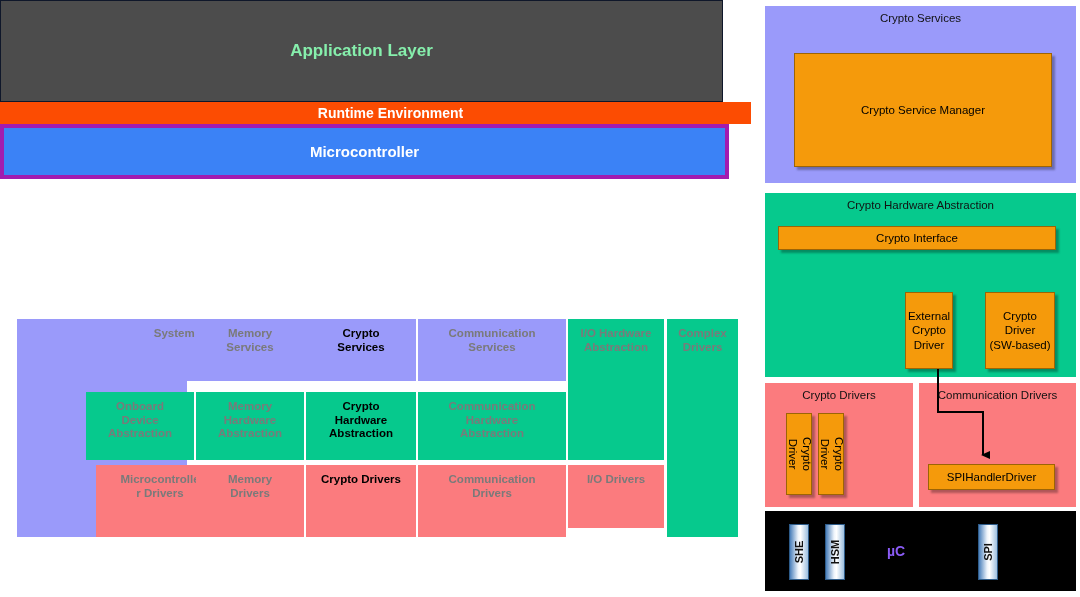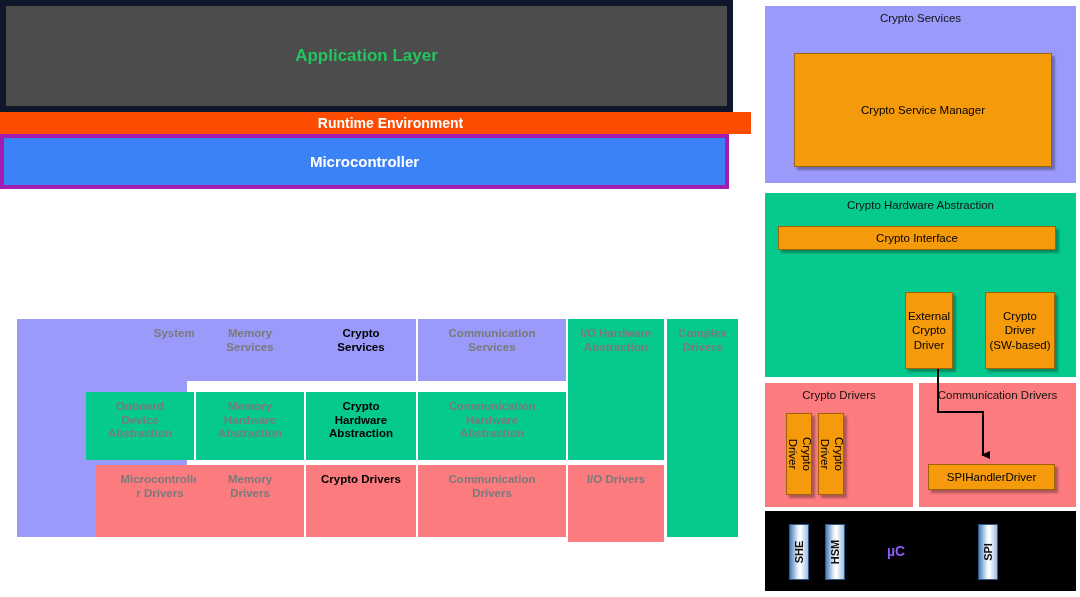--- a/index.html
+++ b/index.html
@@ -19,23 +19,23 @@
     padding-top:8px;
   }
   .purple{background:#9a9afa;}
   .green {background:#06c98d;}
   .salmon{background:#fb7b7e;}
   .hl{color:#000000;}
 
   
   #app-layer{
     left:17px;top:187px;width:721px;height:100px;
-    background:#4c4c4c;border:6px solid #0f172a;
-    display:flex;align-items:center;justify-content:center;
-    color:#22c55e;font-weight:bold;font-size:17px;
+    background:#4c4c4c;border:1px solid #0f172a;
+    display:flex;align-items:center;justify-content:center;
+    color:#86efac;font-weight:bold;font-size:17px;
   }
   #rte-bar{
     left:17px;top:292px;width:721px;height:22px;
     background:#fc4c02;
     display:flex;align-items:center;justify-content:center;
     color:#ffffff;font-weight:bold;font-size:14px;padding-left:30px;
   }
   #mcu-bar{
     left:17px;top:542px;width:721px;height:47px;
     background:#3b82f6;border:4px solid #a21caf;
@@ -159,21 +159,21 @@
 </div>
 <div class="blk salmon" style="left:196px;top:465px;width:108px;height:72px;">
   <span>Memory<br>Drivers</span>
 </div>
 <div class="blk salmon hl" style="left:306px;top:465px;width:110px;height:72px;">
   <span>Crypto Drivers</span>
 </div>
 <div class="blk salmon" style="left:418px;top:465px;width:148px;height:72px;">
   <span>Communication<br>Drivers</span>
 </div>
-<div class="blk salmon" style="left:568px;top:465px;width:96px;height:77px;">
+<div class="blk salmon" style="left:568px;top:465px;width:96px;height:63px;">
   <span>I/O Drivers</span>
 </div>
 
 <div id="mcu-bar">
   <span>Microcontroller</span>
 </div>
 
 <div class="panel" id="p-crypto-services">
   <div class="panel-title">Crypto Services</div>
 </div>

